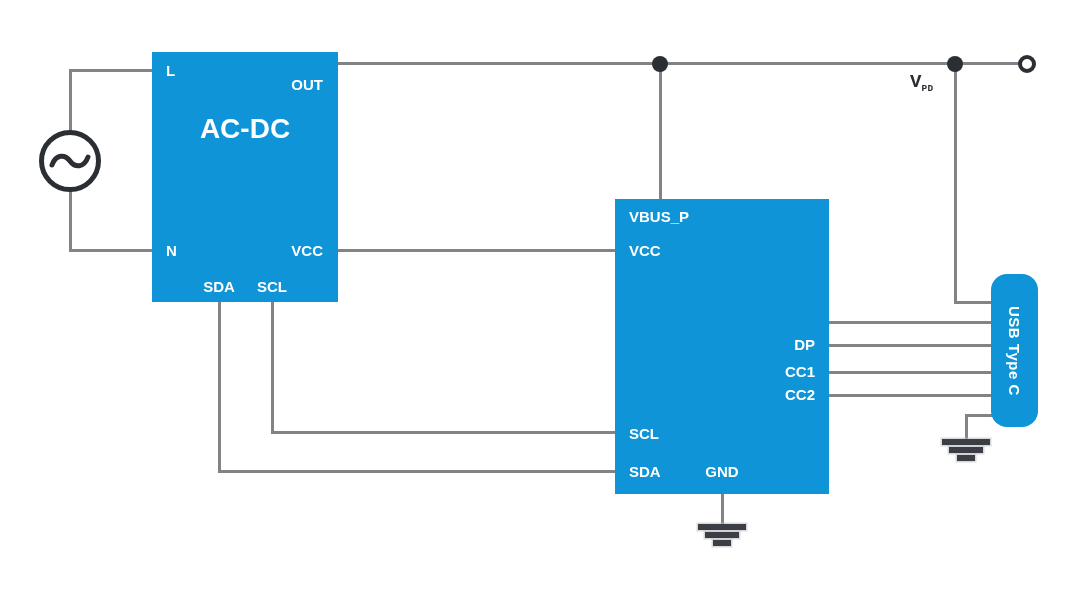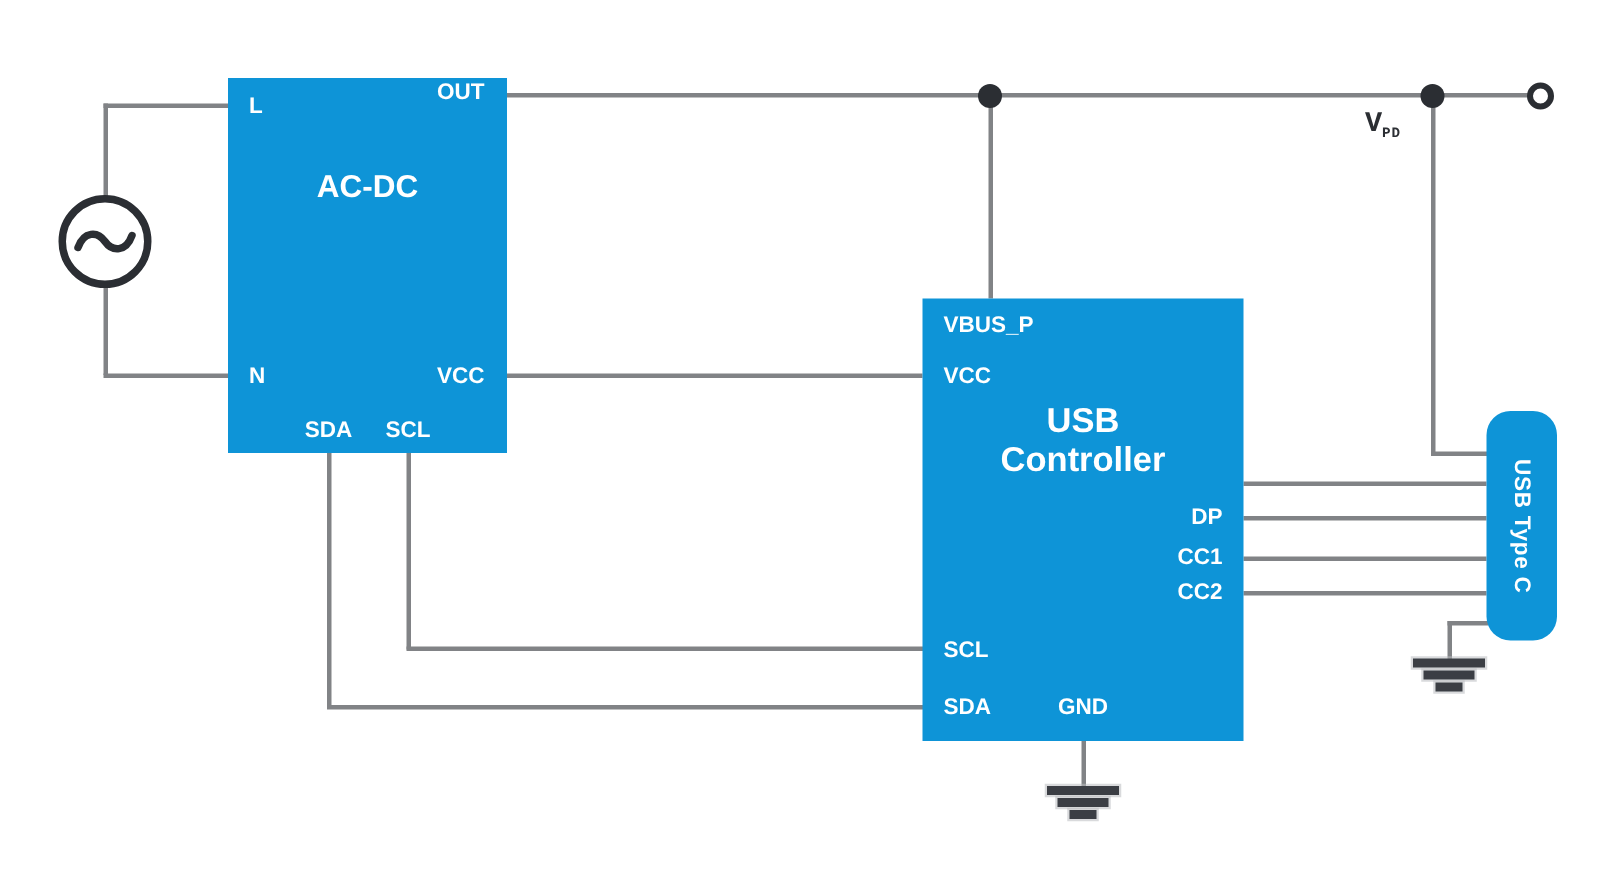--- a/index.html
+++ b/index.html
@@ -4,21 +4,21 @@
 <style>
   html,body{margin:0;padding:0;background:#fff;}
   .canvas{
     position:relative;width:1080px;height:590px;background:#ffffff;
     font-family:"Liberation Sans",sans-serif;overflow:hidden;
   }
   .wire{position:absolute;background:#818386;}
   .block{position:absolute;background:#0e94d7;color:#fff;}
   .pin{position:absolute;color:#fff;font-weight:700;font-size:15px;line-height:17px;white-space:nowrap;}
   .blk-title{position:absolute;width:100%;text-align:center;color:#fff;font-weight:700;}
-  .acdc-title{top:61px;font-size:21px;}
+  .acdc-title{top:61px;font-size:28px;}
   .ctrl-title{top:68px;font-size:23px;line-height:26px;}
   .pill{
     position:absolute;left:991px;top:274px;width:47px;height:153px;
     background:#0e94d7;border-radius:16px;display:flex;align-items:center;justify-content:center;
   }
   .vtext{writing-mode:vertical-rl;color:#fff;font-weight:700;font-size:15px;letter-spacing:0.5px;white-space:nowrap;}
   .dot{position:absolute;width:16px;height:16px;border-radius:50%;background:#2b2e33;}
   .term{position:absolute;width:18px;height:18px;border-radius:50%;border:4.5px solid #2b2e33;background:#fff;box-sizing:border-box;}
   .gnd-bar{position:absolute;height:6px;background:#3b3e44;box-shadow:0 0 0 1.5px rgba(185,188,192,0.55);}
   .vpd{position:absolute;left:910px;top:71px;color:#2b2e33;font-weight:700;white-space:nowrap;font-family:Liberation Mono, monospace;}
@@ -58,32 +58,28 @@
   <div class="wire" style="left:964.5px;top:414px;width:3px;height:26px;"></div>
 
   <svg class="src-svg" width="66" height="68" viewBox="0 0 66 68">
     <circle cx="33" cy="34" r="28.5" fill="#ffffff" stroke="#2b2e33" stroke-width="5"></circle>
     <path d="M15 38 C 19 27, 28 27, 33 34 C 38 41, 47 41, 51 30" fill="none" stroke="#2b2e33" stroke-width="5" stroke-linecap="round"></path>
   </svg>
 
   <div class="block" style="left:152px;top:52px;width:186px;height:250px;">
     <div class="blk-title acdc-title">AC-DC</div>
     <div class="pin" style="left:14px;top:10px;">L</div>
-    <div class="pin" style="right:15px;top:1px;">OUT</div>
+    <div class="pin" style="right:15px;top:24px;">OUT</div>
     <div class="pin" style="left:14px;top:190px;">N</div>
     <div class="pin" style="right:15px;top:190px;">VCC</div>
     <div class="pin" style="left:45px;bottom:7px;width:44px;text-align:center;">SDA</div>
     <div class="pin" style="left:98px;bottom:7px;width:44px;text-align:center;">SCL</div>
   </div>
 
   <div class="block" style="left:615px;top:199px;width:214px;height:295px;">
-    <div class="blk-title ctrl-title">
-      <div>USB</div>
-      <div>Controller</div>
-    </div>
     <div class="pin" style="left:14px;top:9px;">VBUS_P</div>
     <div class="pin" style="left:14px;top:43px;">VCC</div>
     <div class="pin" style="right:14px;top:137px;margin-left:12px;">DP</div>
     <div class="pin" style="right:14px;top:164px;">CC1</div>
     <div class="pin" style="right:14px;top:187px;">CC2</div>
     <div class="pin" style="left:14px;top:226px;">SCL</div>
     <div class="pin" style="left:14px;top:264px;">SDA</div>
     <div class="pin" style="left:67px;top:264px;width:80px;text-align:center;">GND</div>
   </div>
 

